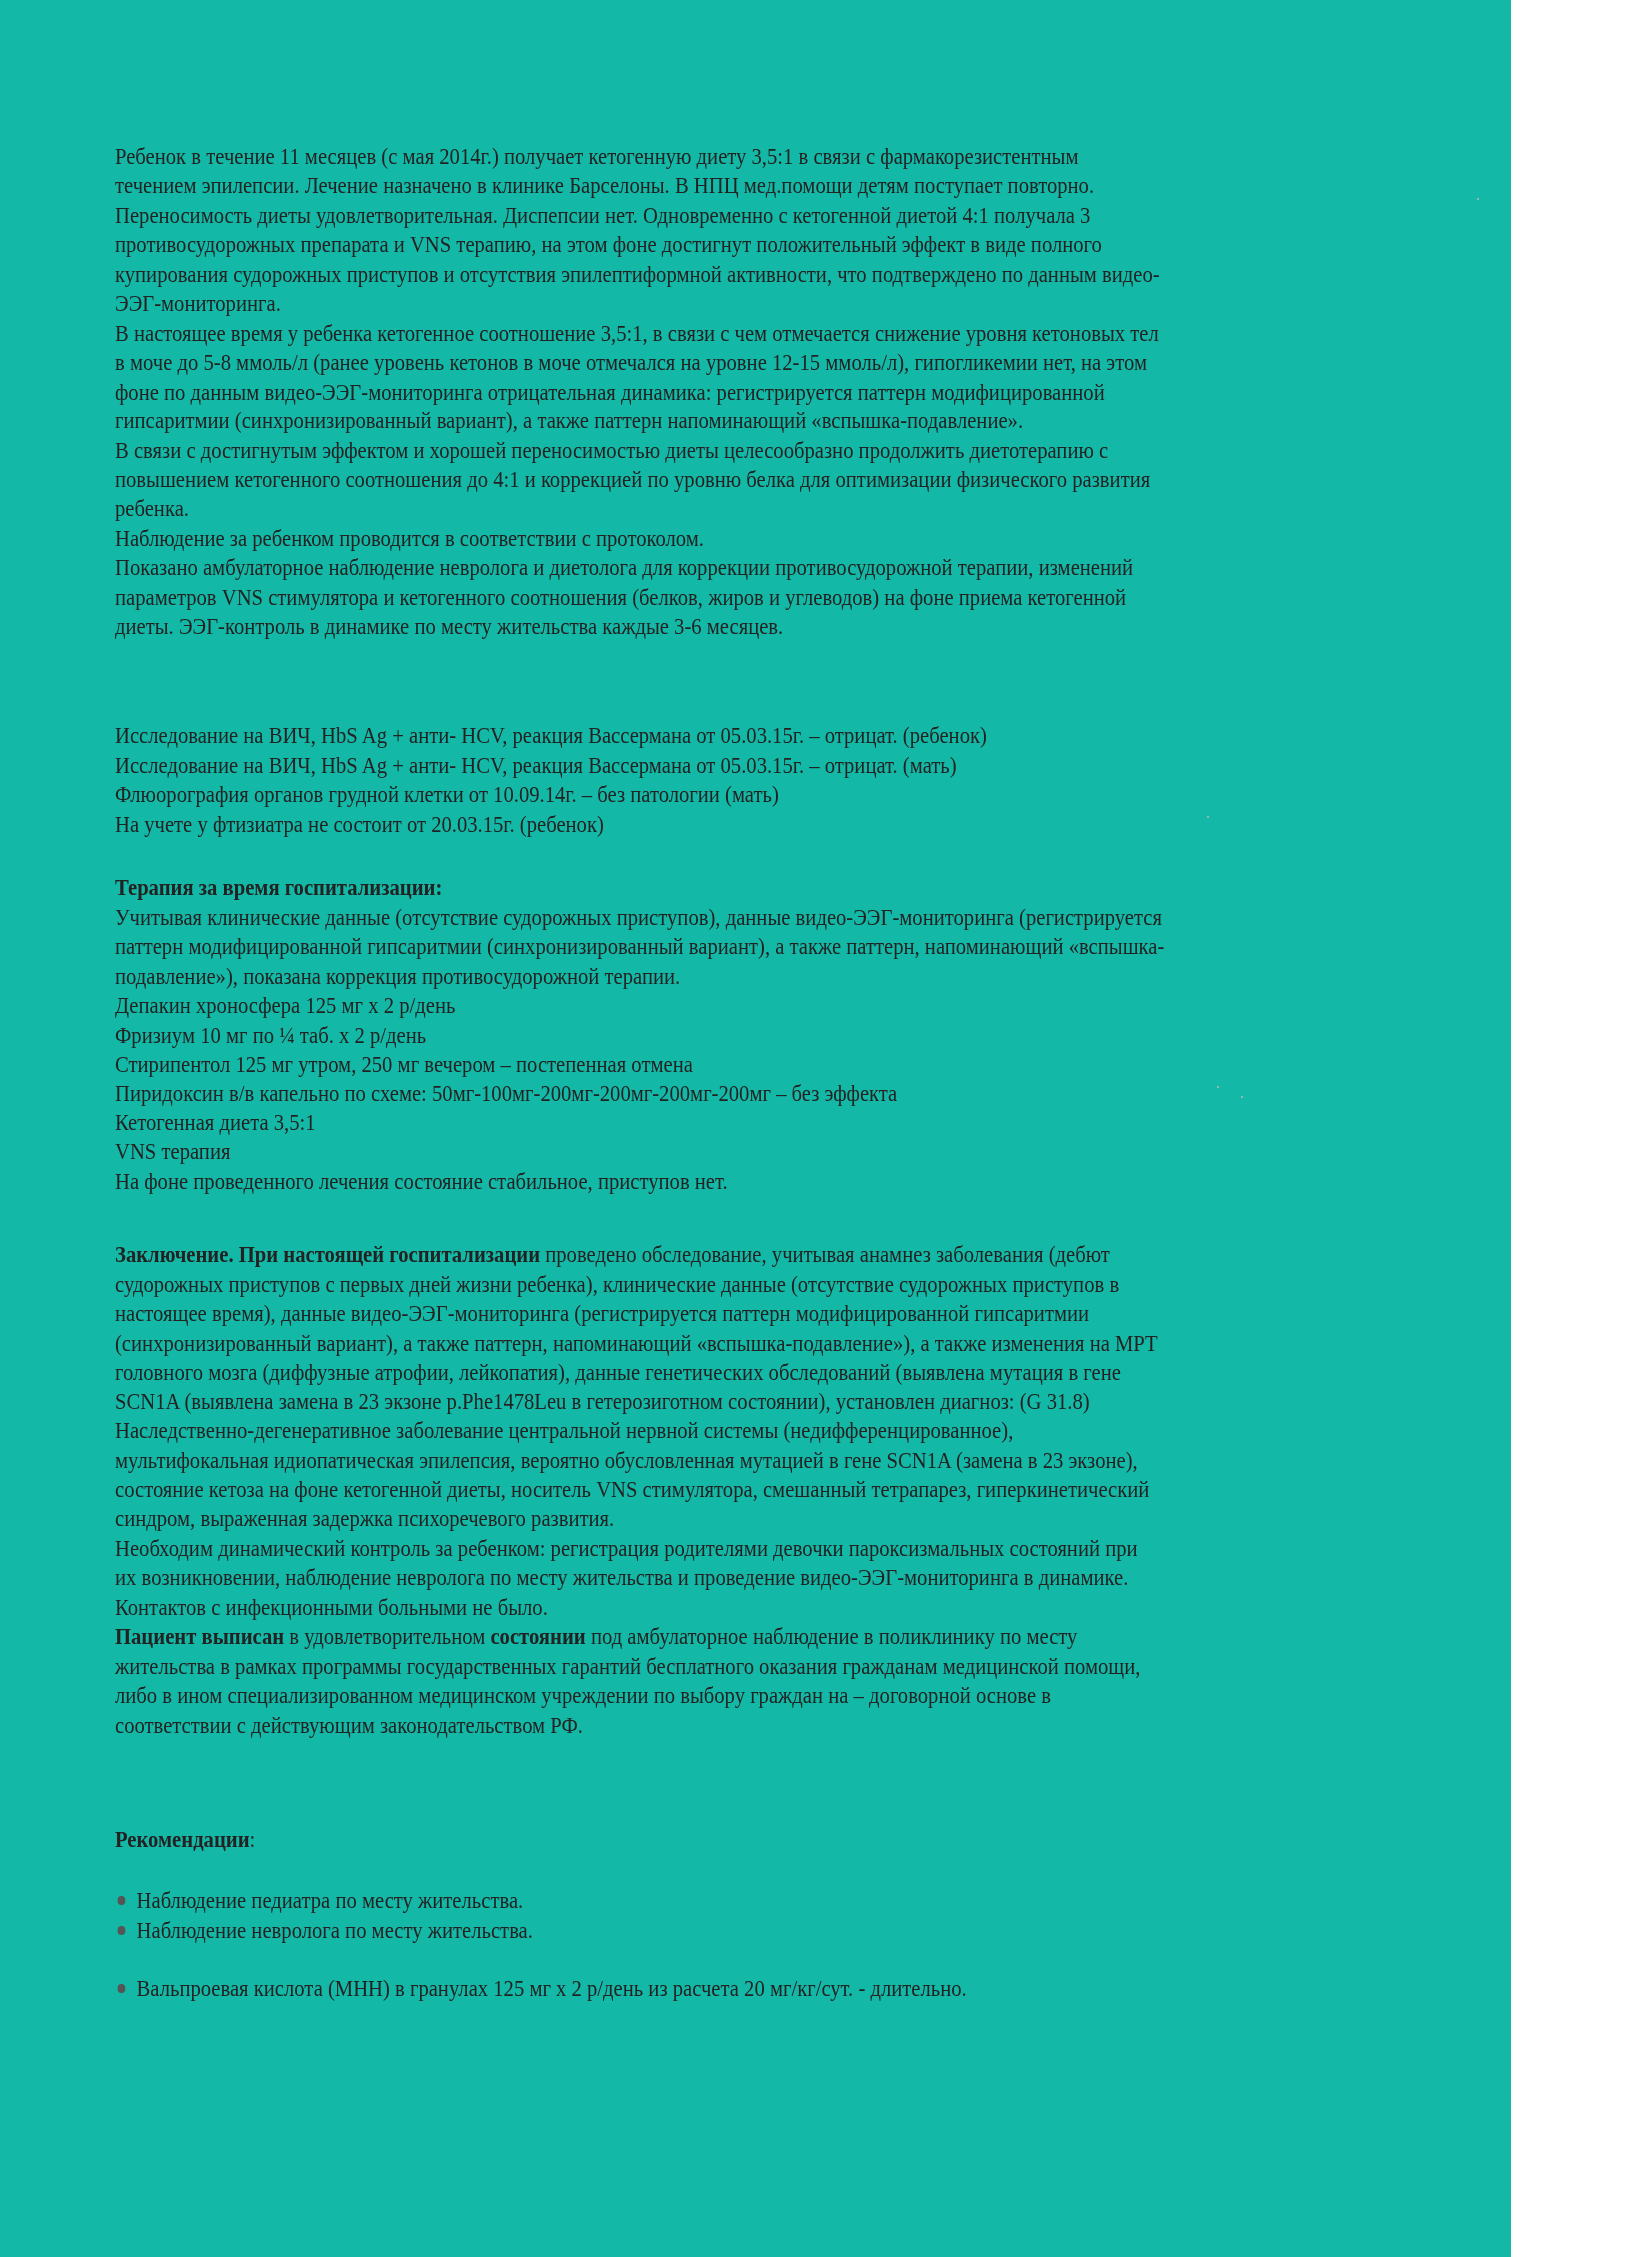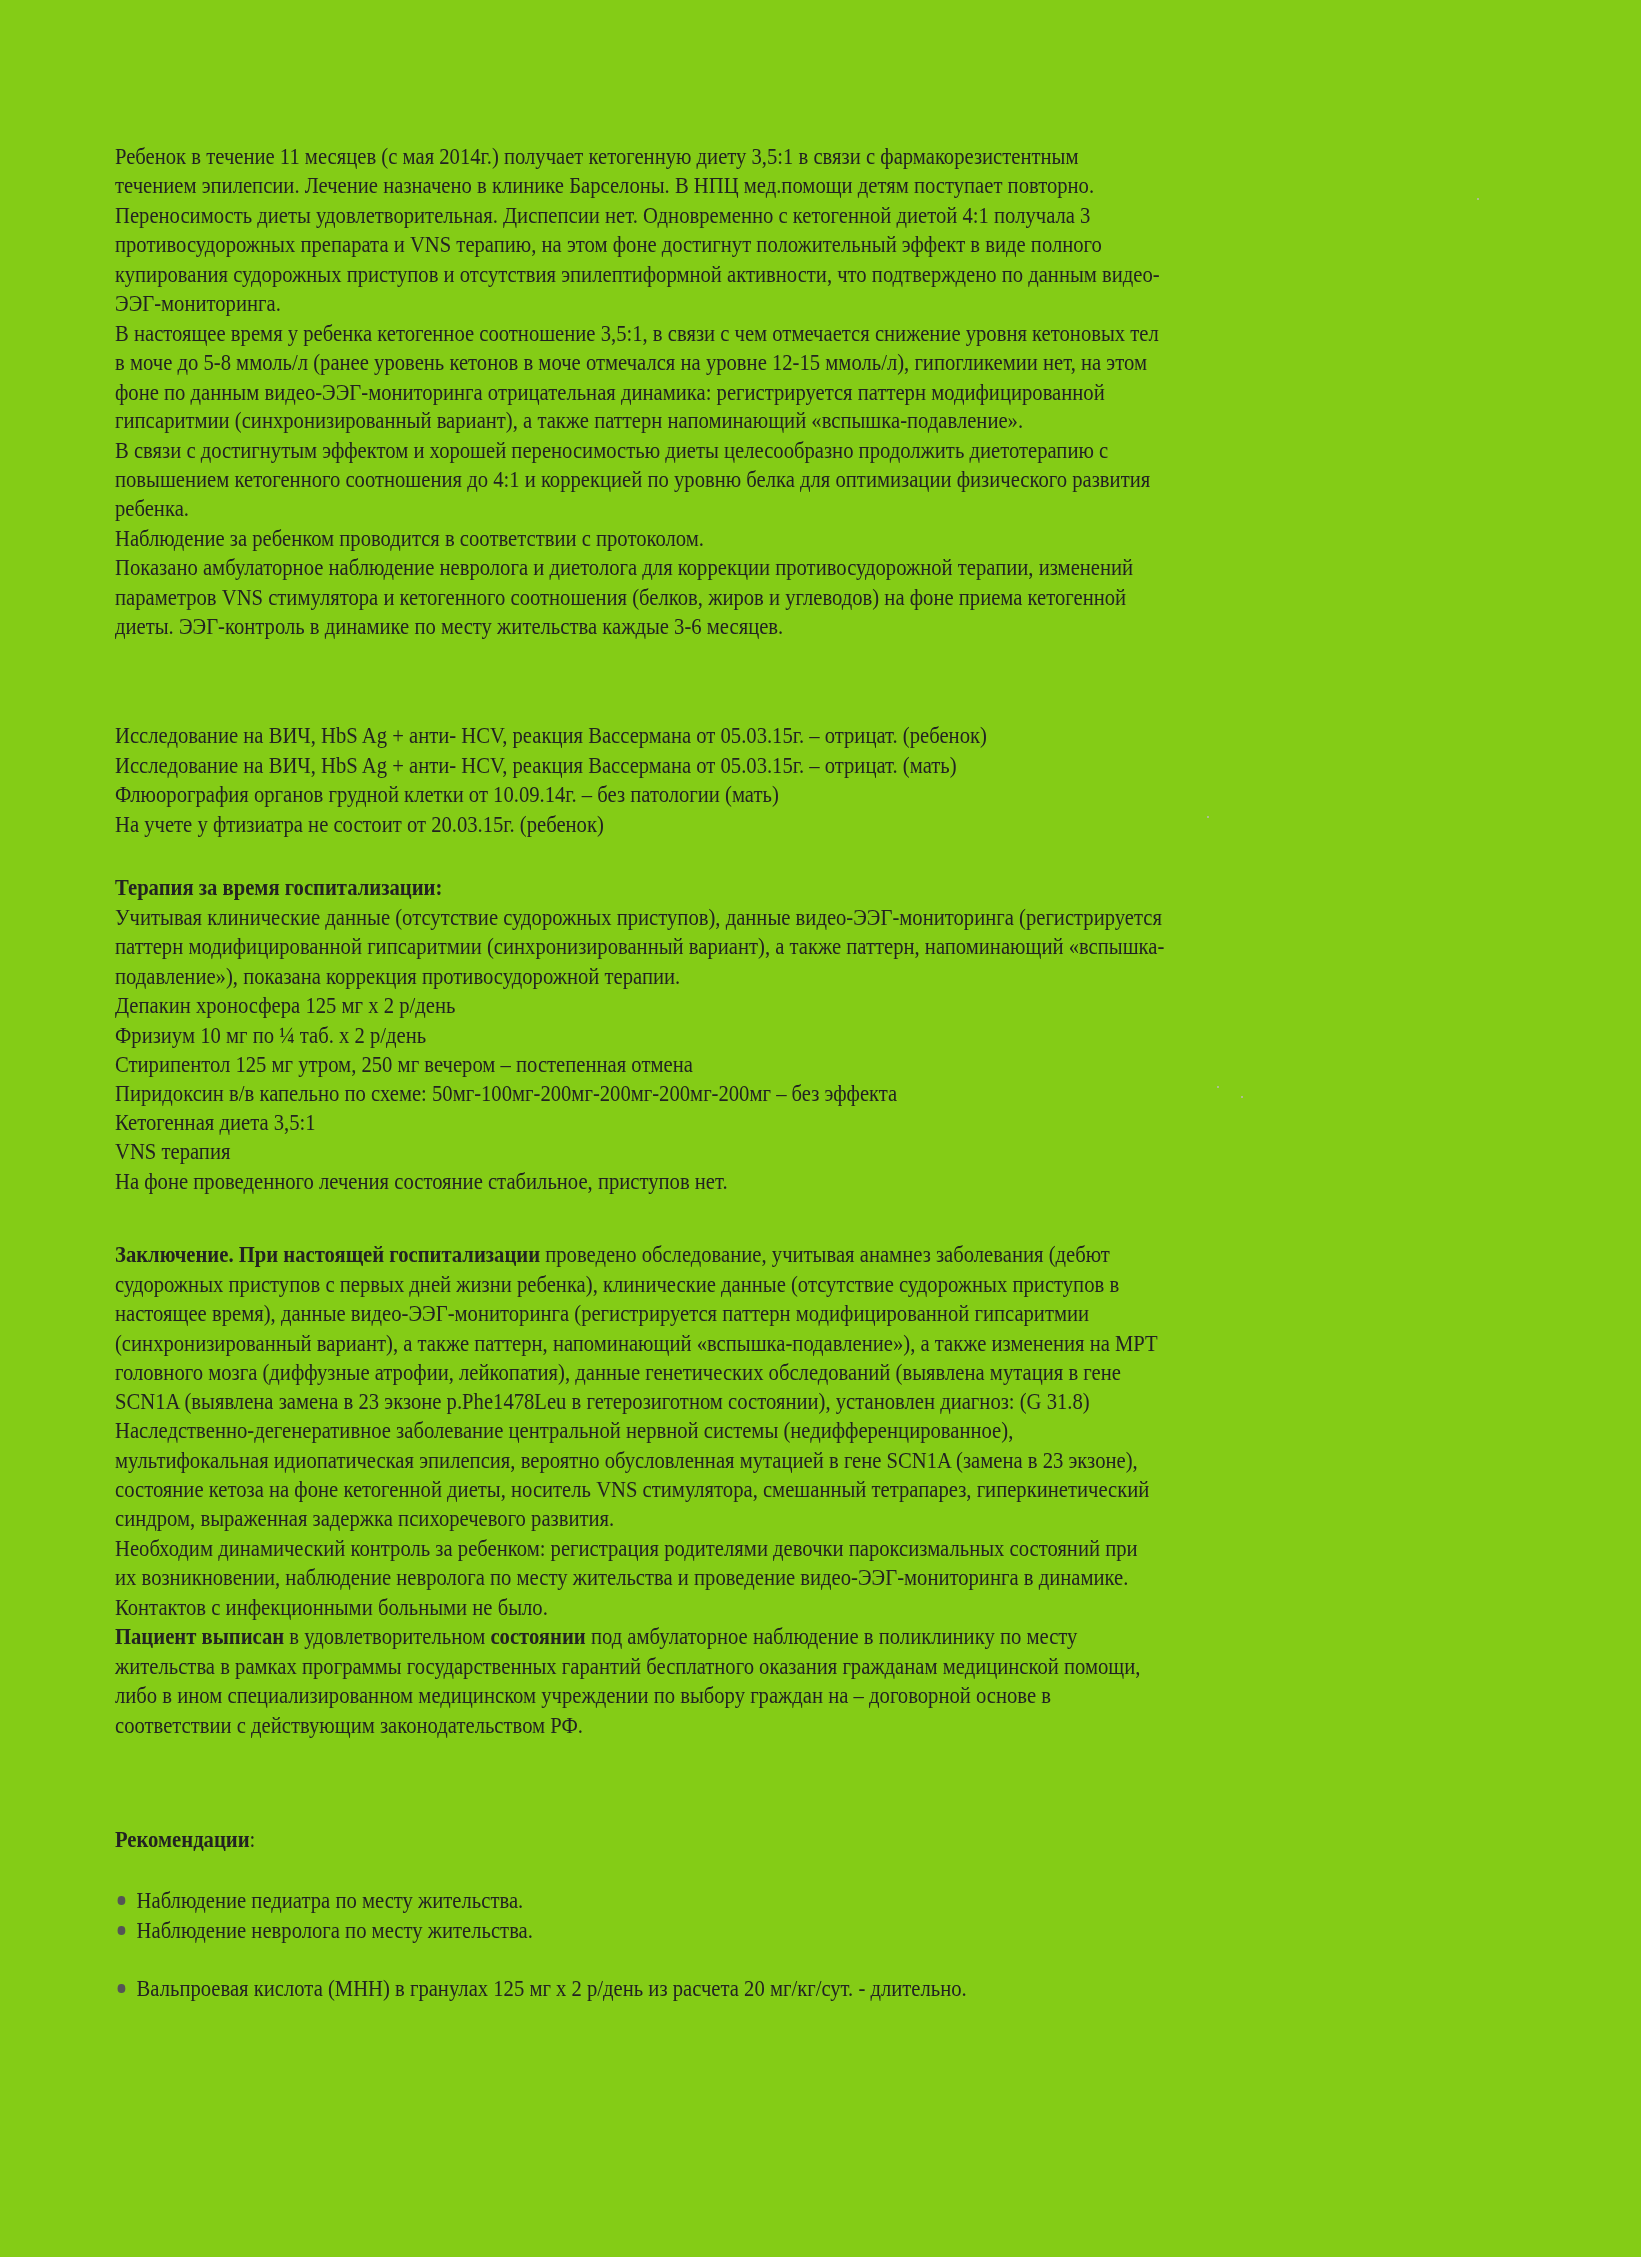--- a/index.html
+++ b/index.html
@@ -1,17 +1,17 @@
 <!DOCTYPE html>
 <html><head>
 <meta charset="utf-8">
 <style>
   html, body { margin: 0; padding: 0; background: #ffffff; }
   body { width: 1641px; height: 2257px; position: relative; overflow: hidden; }
-  .page { position: absolute; left: 0; top: 0; width: 1641px; height: 2257px; background: #84cc16; }
+  .page { position: absolute; left: 0; top: 0; width: 1511px; height: 2257px; background: #14b8a6; }
   .ln {
     position: absolute; left: 115px;
     font-family: "Liberation Serif", "DejaVu Serif", serif;
     font-size: 24px; line-height: 29px; color: #222;
     white-space: nowrap;
     transform-origin: 0 0;
     transform: scaleX(0.86);
   }
   .b { font-weight: bold; }
   .bullet-item { left: 115px; }

